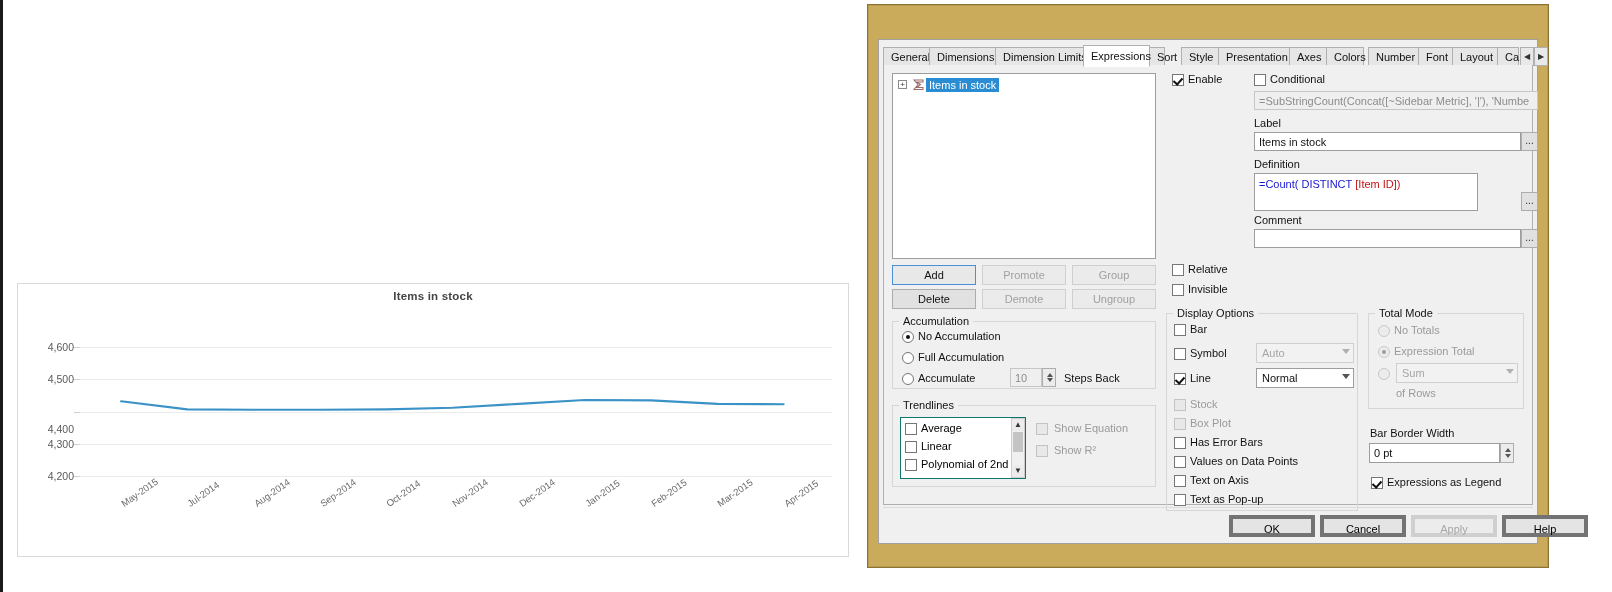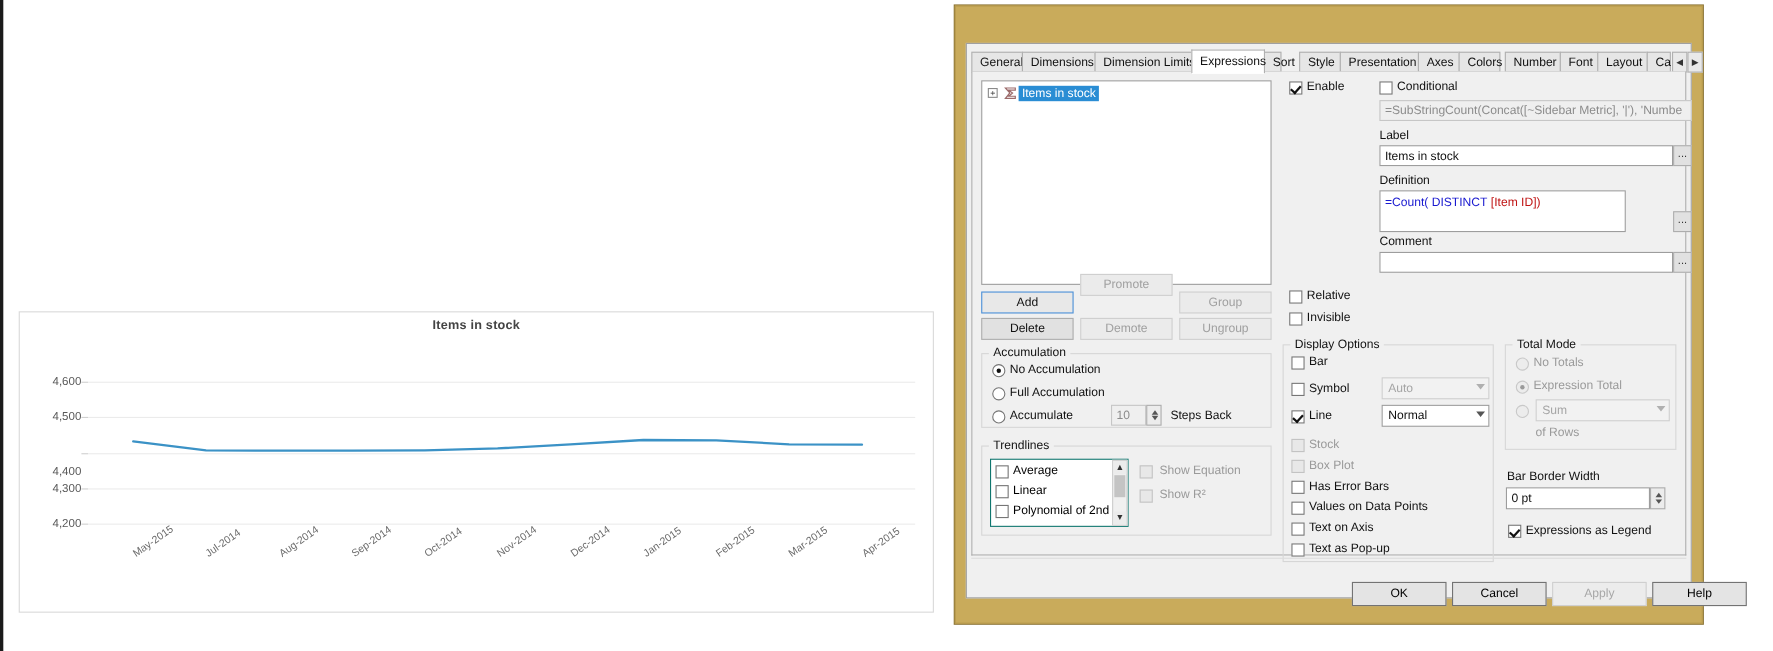--- a/index.html
+++ b/index.html
@@ -88,22 +88,22 @@
   .spin .up,.spin .dn{position:absolute;left:4px;width:0;height:0;
         border-left:3px solid transparent;border-right:3px solid transparent;}
   .spin .up{top:4px;border-bottom:4px solid #555;}
   .spin .dn{bottom:4px;border-top:4px solid #555;}
   .sbar{position:absolute;width:14px;background:#f0f0f0;border:1px solid #cdcdcd;box-sizing:border-box;}
   .sbar .ab{position:absolute;left:0;width:12px;height:12px;text-align:center;font-size:8px;
         line-height:11px;color:#333;background:#ececec;cursor:pointer;}
   .sbar .thumb{position:absolute;left:1px;width:10px;background:#c4c4c4;cursor:pointer;}
 
   #footer{position:absolute;left:4px;right:4px;bottom:4px;height:32px;}
-  .fbtn{position:absolute;top:22px;width:86px;height:22px;line-height:21px;text-align:center;
-        font-size:11px;background:#e4e4e4;border:1px solid #737373;box-sizing:border-box;cursor:pointer;}
+  .fbtn{position:absolute;top:8px;width:86px;height:22px;line-height:21px;text-align:center;
+        font-size:11px;background:#e4e4e4;border:4px solid #737373;box-sizing:border-box;cursor:pointer;}
   .fbtn.disabled{color:#a7a7a7;background:#ececec;border-color:#cfcfcf;cursor:default;}
   #footsep{position:absolute;left:0;right:0;top:0;height:1px;background:#dcdcdc;}
 
   .treeitem{position:absolute;font-size:11px;white-space:nowrap;}
   .treesel{background:#2a8dd4;color:#fff;padding:1px 3px;}
   .expander{position:absolute;width:9px;height:9px;border:1px solid #8a8a8a;background:#fff;
      box-sizing:border-box;font-size:8px;line-height:7px;text-align:center;color:#333;cursor:pointer;}
   .lsbox{position:absolute;background:#fff;border:1px solid #0f766e;box-sizing:border-box;}
   .lsrow{position:absolute;left:4px;font-size:11px;white-space:nowrap;}
 </style>
@@ -175,21 +175,21 @@
 
       <div class="listbox" style="left:8px;top:8px;width:264px;height:186px;">
         <div class="expander" style="left:5px;top:6px;">+</div>
         <svg style="position:absolute;left:19px;top:4px;" width="13" height="13">
           <path d="M2 2 L11 2 L11 4 L5 4 L8.5 6.5 L5 9.5 L11 9.5 L11 11.5 L2 11.5 L6 6.5 Z" fill="none" stroke="#9c6b6b" stroke-width="1.1"></path>
         </svg>
         <div class="treeitem treesel" style="left:33px;top:4px;">Items in stock</div>
       </div>
 
       <div class="btn primary" style="left:8px;top:200px;width:84px;">Add</div>
-      <div class="btn disabled" style="left:98px;top:184px;width:84px;">Promote</div>
+      <div class="btn disabled" style="left:98px;top:200px;width:84px;">Promote</div>
       <div class="btn disabled" style="left:188px;top:200px;width:84px;">Group</div>
       <div class="btn" style="left:8px;top:224px;width:84px;">Delete</div>
       <div class="btn disabled" style="left:98px;top:224px;width:84px;">Demote</div>
       <div class="btn disabled" style="left:188px;top:224px;width:84px;">Ungroup</div>
 
       <div class="grp" style="left:8px;top:256px;width:264px;height:68px;"></div>
       <div class="grptitle" style="left:15px;top:250px;">Accumulation</div>
       <div class="rb on" style="left:18px;top:266px;"></div>
       <div class="lbl" style="left:34px;top:265px;">No Accumulation</div>
       <div class="rb" style="left:18px;top:287px;"></div>

